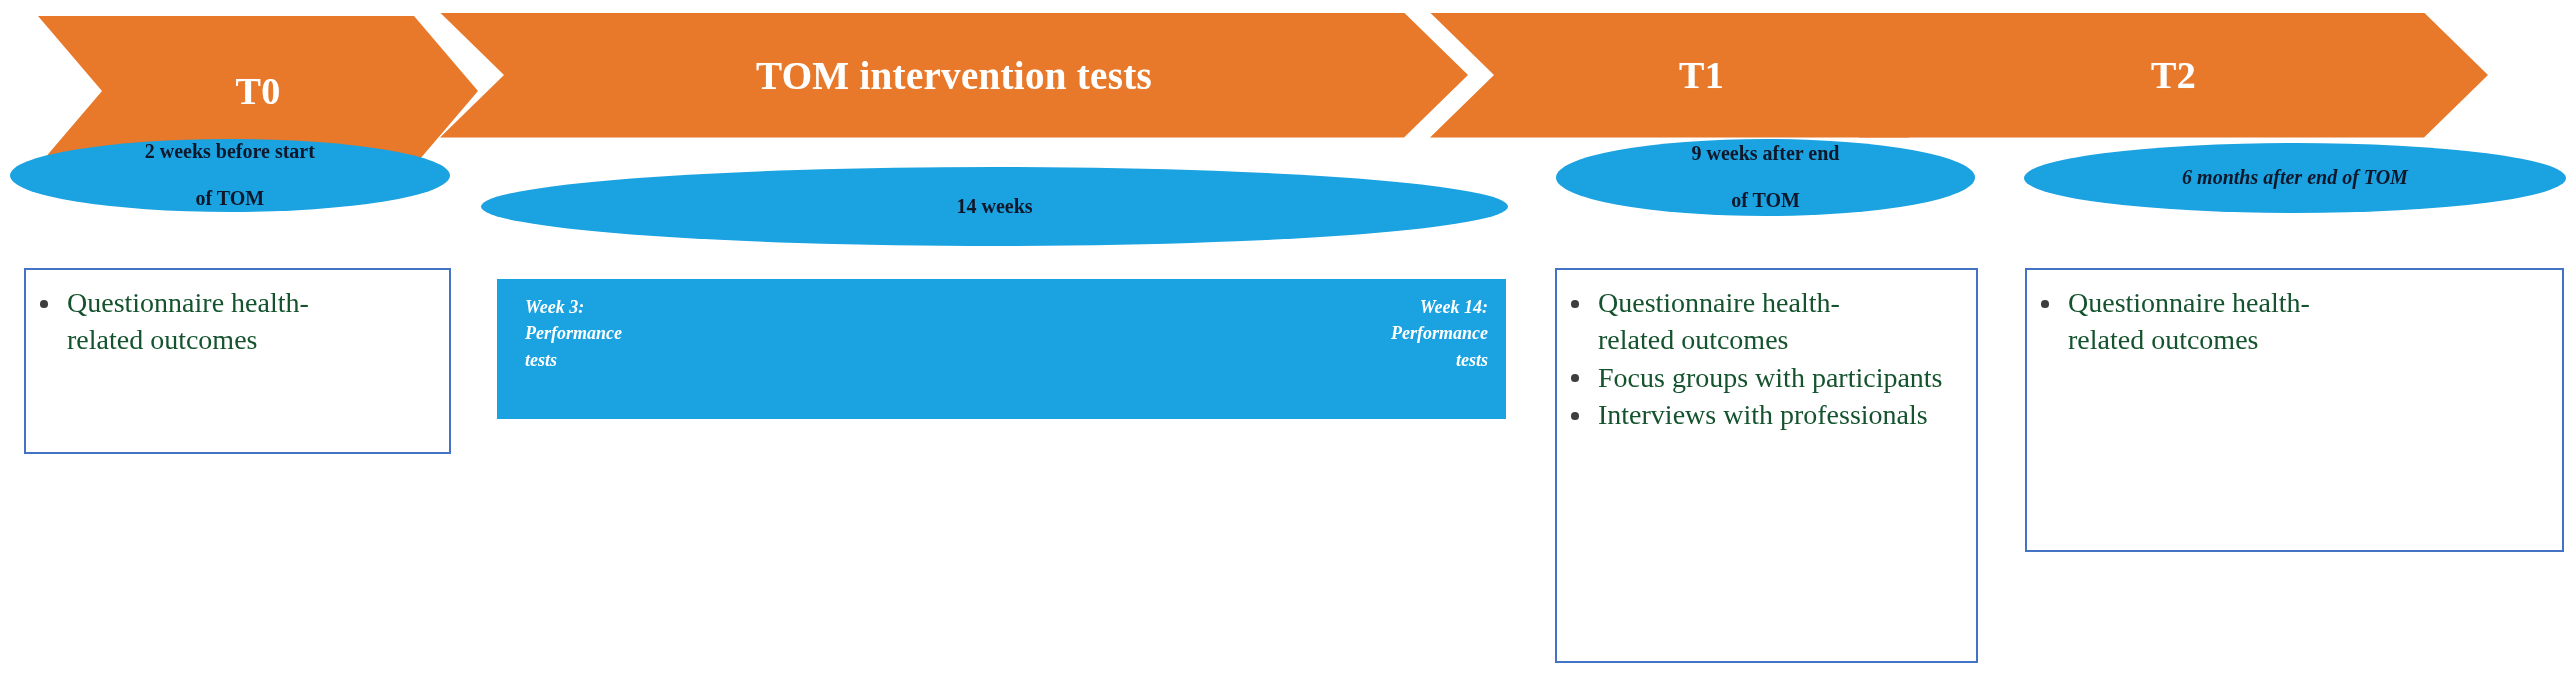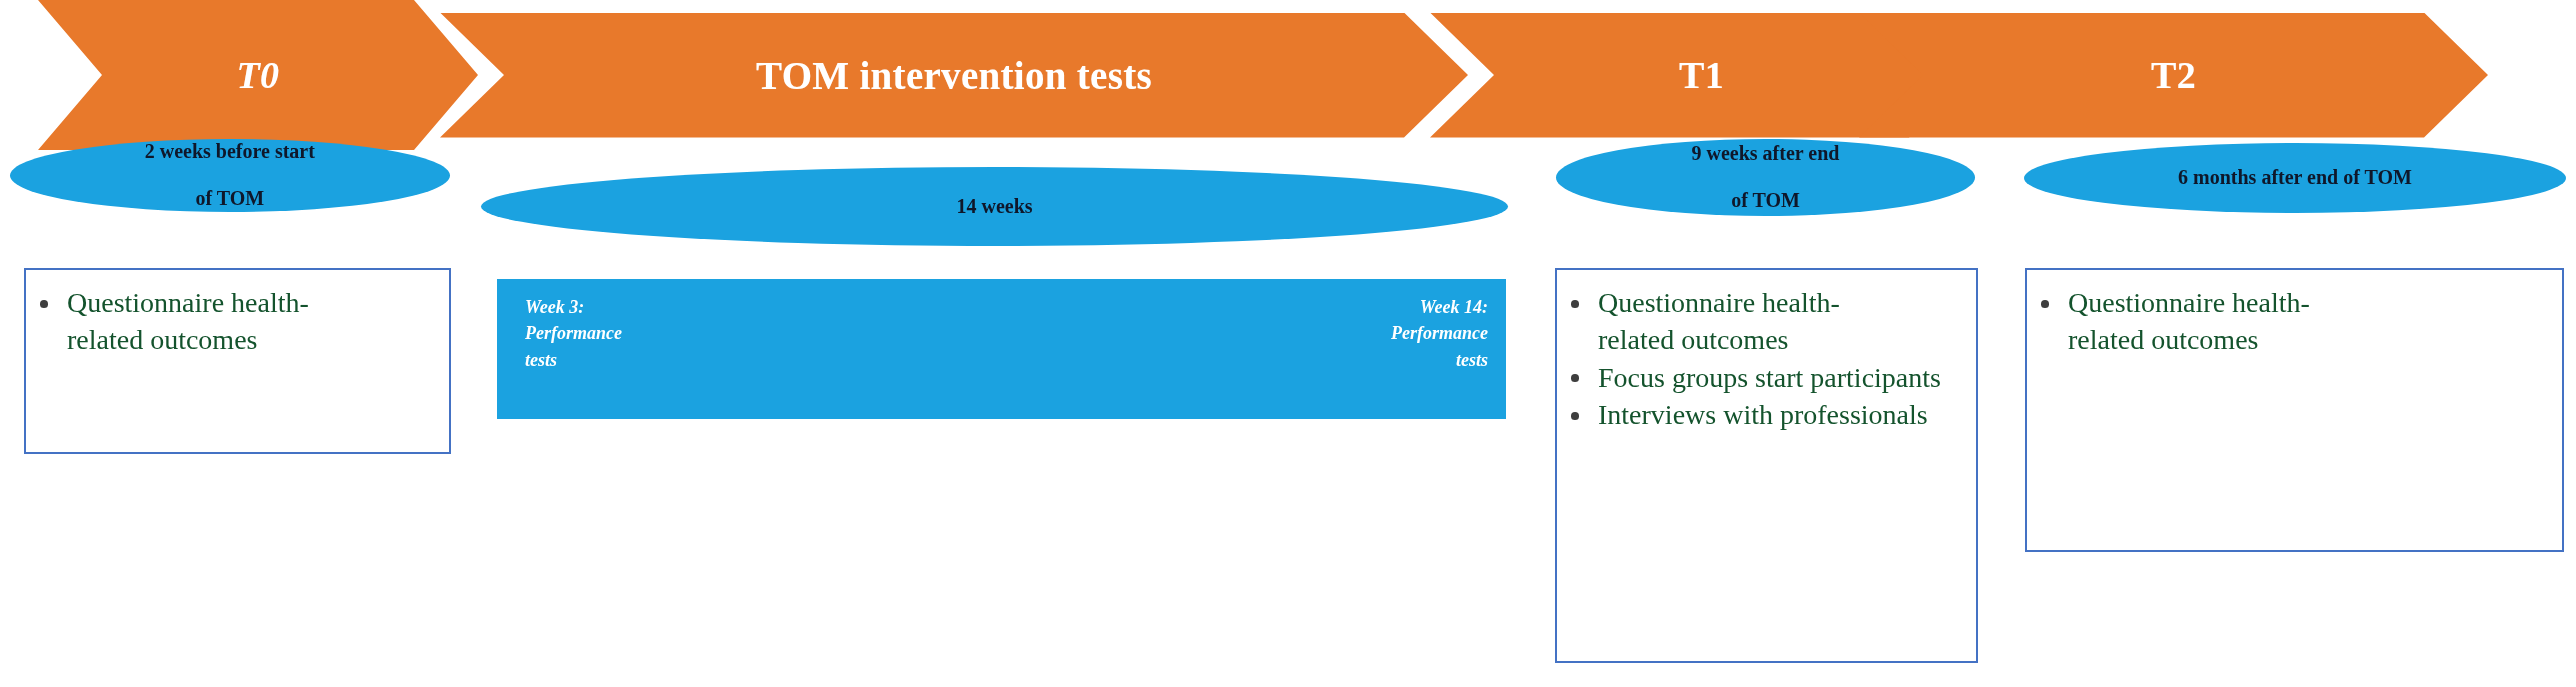--- a/index.html
+++ b/index.html
@@ -32,21 +32,21 @@
   .obox li{position:relative;padding-left:41px;color:#14532d;line-height:1.30;margin:0 0 1.4px 0;}
   .obox li .bullet{position:absolute;left:14px;top:.52em;width:7.7px;height:7.7px;
       background:#3E3E3E;border-radius:50%;}
   .obox li .txt{display:block;}
 </style>
 </head>
 <body>
 
 <div class="stage">
 
-  <div class="arrow notched" style="left:38px;top:0;width:440px;height:150px;font-style:italic;">
+  <div class="arrow notched" style="left:38px;top:16px;width:440px;height:150px;">
     <div class="arrow-label" style="font-size:38px;">T0</div>
   </div>
 
   <div class="arrow notched" style="left:440px;top:12.6px;width:1028px;height:125px;">
     <div class="arrow-label" style="font-size:39px;">TOM intervention tests</div>
   </div>
 
   <div class="arrow notched" style="left:1430px;top:12.6px;width:543px;height:125px;">
     <div class="arrow-label" style="font-size:38px;">T1</div>
   </div>
@@ -68,21 +68,21 @@
     </span>
   </div>
 
   <div class="ellipse" style="left:1556px;top:139px;width:419px;height:77px;">
     <span style="font-size:20px;">
       <span>9 weeks after end</span><br>
       <span>of TOM</span>
     </span>
   </div>
 
-  <div class="ellipse" style="left:2024px;top:143px;width:542px;height:70px;">
+  <div class="ellipse" style="left:2024px;top:143px;width:542px;height:70px;font-style:italic;">
     <span style="font-size:20px;">
       <span>6 months after end of TOM</span>
     </span>
   </div>
 
   <div class="blueband" style="left:497px;top:279px;width:1009px;height:140px;">
     <div class="band-week left" style="font-size:18px;">
       <span>Week 3:</span><br>
       <span>Performance</span><br>
       <span>tests</span>
@@ -104,21 +104,21 @@
   </div>
 
   <div class="obox" style="left:1555px;top:268px;width:423px;height:395px;">
     <ul style="margin-top:15.4px;">
       <li style="font-size:28px;width:300px;">
         <span class="bullet"></span>
         <span class="txt">Questionnaire health-related outcomes</span>
       </li>
       <li style="font-size:28px;width:349px;">
         <span class="bullet"></span>
-        <span class="txt">Focus groups start participants</span>
+        <span class="txt">Focus groups with participants</span>
       </li>
       <li style="font-size:28px;width:335px;">
         <span class="bullet"></span>
         <span class="txt">Interviews with professionals</span>
       </li>
     </ul>
   </div>
 
   <div class="obox" style="left:2025px;top:268px;width:539px;height:284px;">
     <ul style="margin-top:15.4px;">

